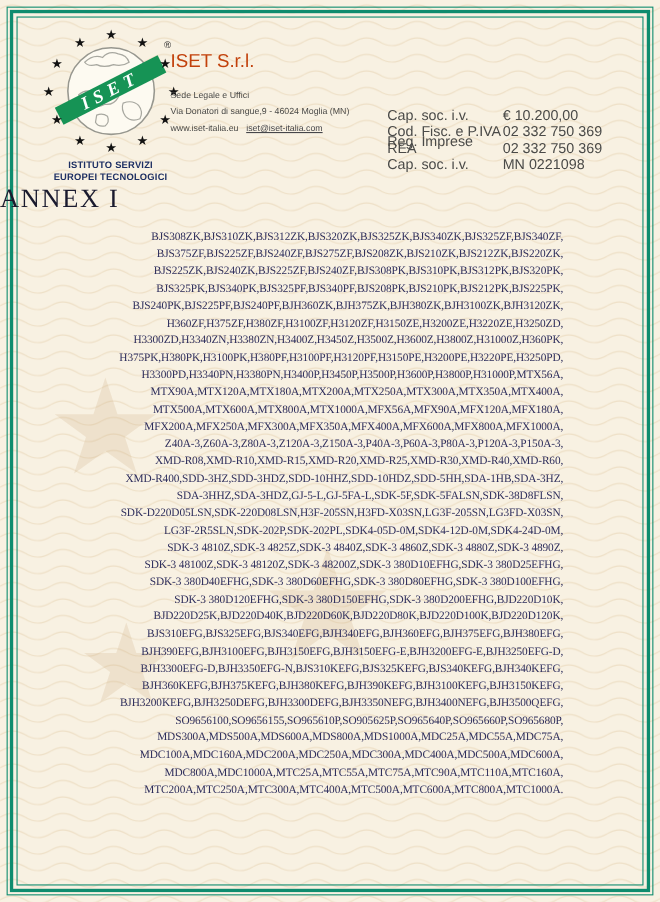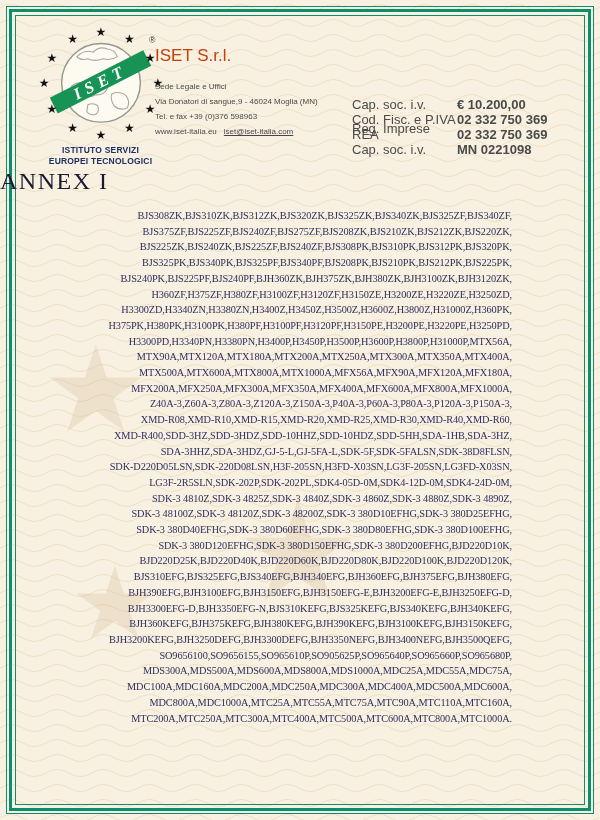--- a/index.html
+++ b/index.html
@@ -23,21 +23,21 @@
     color:#1d2f63;letter-spacing:0.2px;}
 
   .company-name{position:absolute;left:155px;top:46px;font-size:17px;color:#c2410c;z-index:4;}
   .address-block{position:absolute;left:155px;top:82px;font-size:8px;color:#4a4a48;z-index:4;}
   .address-line{height:15px;line-height:10px;}
   .email-link{text-decoration:underline;color:#46464a;margin-left:7px;}
 
   .registry-block{position:absolute;left:352px;top:88px;width:220px;font-size:13px;color:#4a4a48;z-index:4;margin-top:12px;}
   .reg-row{display:flex;height:15px;line-height:9px;}
   .reg-label{width:105px;}
-  .reg-value{flex:1;font-weight:bold;}
+  .reg-value{flex:1;}
 
   
   .annex-title{position:absolute;top:168px;left:0;width:100%;text-align:left;z-index:4;
     font-family:"Liberation Serif",serif;font-size:24px;letter-spacing:1.5px;color:#1a1a2e;}
 
   
   .model-list{position:absolute;top:208px;left:50%;transform:translateX(-50%);
     width:424px;text-align:right;z-index:4;}
   .model-line{white-space:nowrap;font-family:"Liberation Serif",serif;
     font-size:10.3px;line-height:15.7px;letter-spacing:-0.1px;color:#2e2e5c;}
@@ -94,21 +94,20 @@
     <div class="logo-caption">
       <div>ISTITUTO SERVIZI</div>
       <div>EUROPEI TECNOLOGICI</div>
     </div>
   </div>
 
   <div class="company-name">ISET S.r.l.</div>
   <div class="address-block">
     <div class="address-line">Sede Legale e Uffici</div>
     <div class="address-line">Via Donatori di sangue,9 - 46024 Moglia (MN)</div>
-    <div class="address-line">Tel. e fax +39 (0)376 598963</div>
     <div class="address-line"><span>www.iset-italia.eu</span><span class="email-link">iset@iset-italia.com</span></div>
   </div>
 
   <div class="registry-block">
     <div class="reg-row">
       <span class="reg-label">Cap. soc. i.v.</span>
       <span class="reg-value">€ 10.200,00</span>
     </div>
     <div class="reg-row">
       <span class="reg-label">Cod. Fisc. e P.IVA Reg. Imprese</span>

